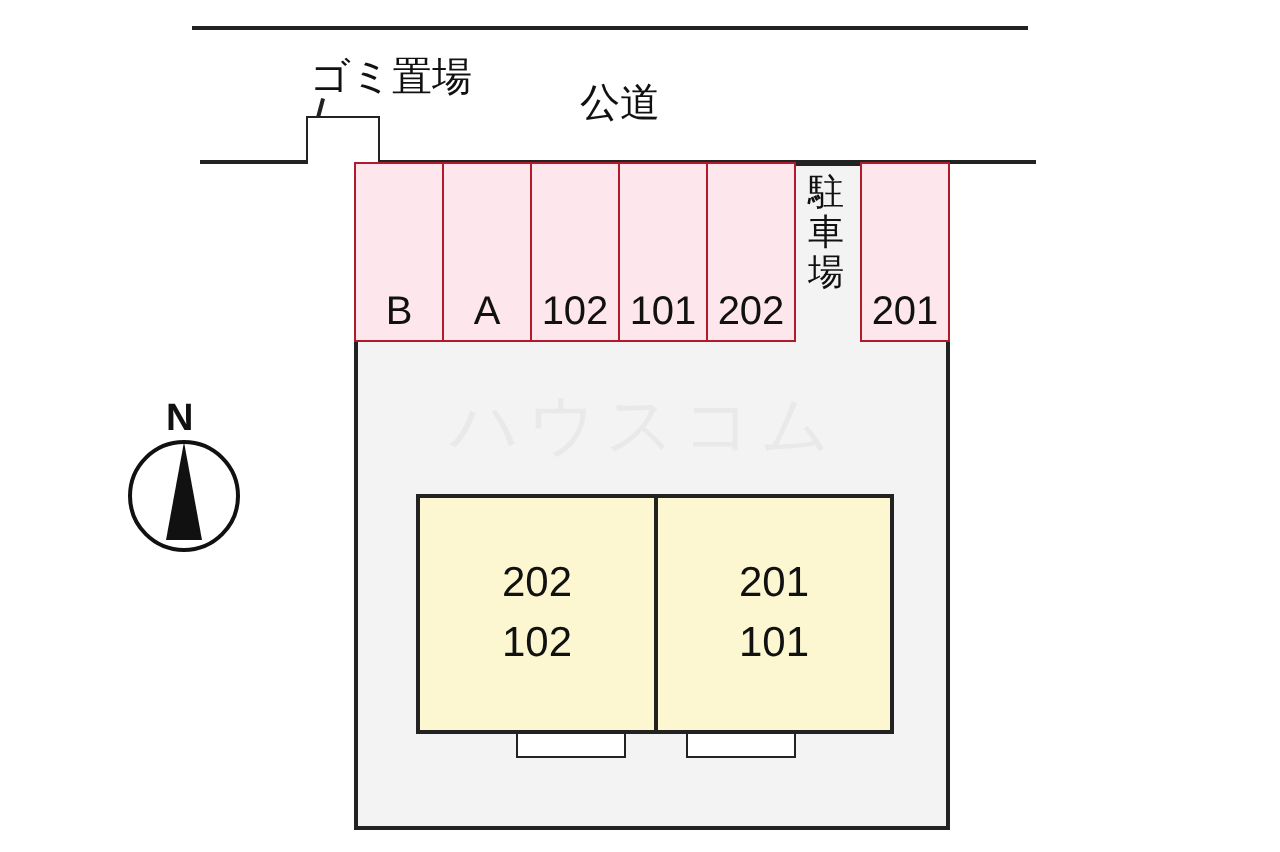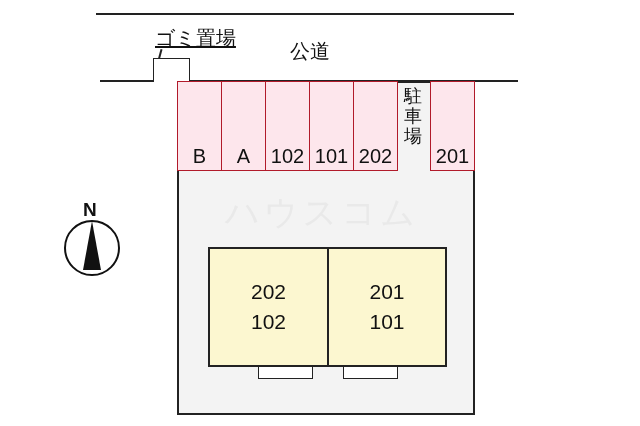--- a/index.html
+++ b/index.html
@@ -17,21 +17,21 @@
   .step { background:#fff; border:1.5px solid #222; box-sizing:border-box; }
   .watermark { font-size:34px; color:#e9e9e9; letter-spacing:4px; }
 </style>
 </head>
 <body>
 
 <div class="abs road-line" style="left:96px; top:13px; width:418px;"></div>
 <div class="abs road-line" style="left:100px; top:80px; width:418px;"></div>
 <div class="abs label" style="left:290px; top:38px;">公道</div>
 
-<div class="abs label" style="left:155px; top:25px;text-decoration:underline;">ゴミ置場</div>
+<div class="abs label" style="left:155px; top:25px;">ゴミ置場</div>
 <div class="abs" style="left:159px; top:49px; width:1.5px; height:12px; background:#222; transform:rotate(15deg);"></div>
 <div class="abs" style="left:153px; top:58px; width:37px; height:24px; border:1.5px solid #222; border-bottom:none; box-sizing:border-box; background:#fff;"></div>
 
 <div class="abs lot" style="left:177px; top:81px; width:298px; height:334px;"></div>
 
 <div class="abs watermark" style="left:225px; top:190px;">ハウスコム</div>
 
 <div class="abs space" style="left:177px; top:81px; width:45px; height:90px;">B</div>
 <div class="abs space" style="left:221px; top:81px; width:45px; height:90px;">A</div>
 <div class="abs space" style="left:265px; top:81px; width:45px; height:90px;">102</div>

